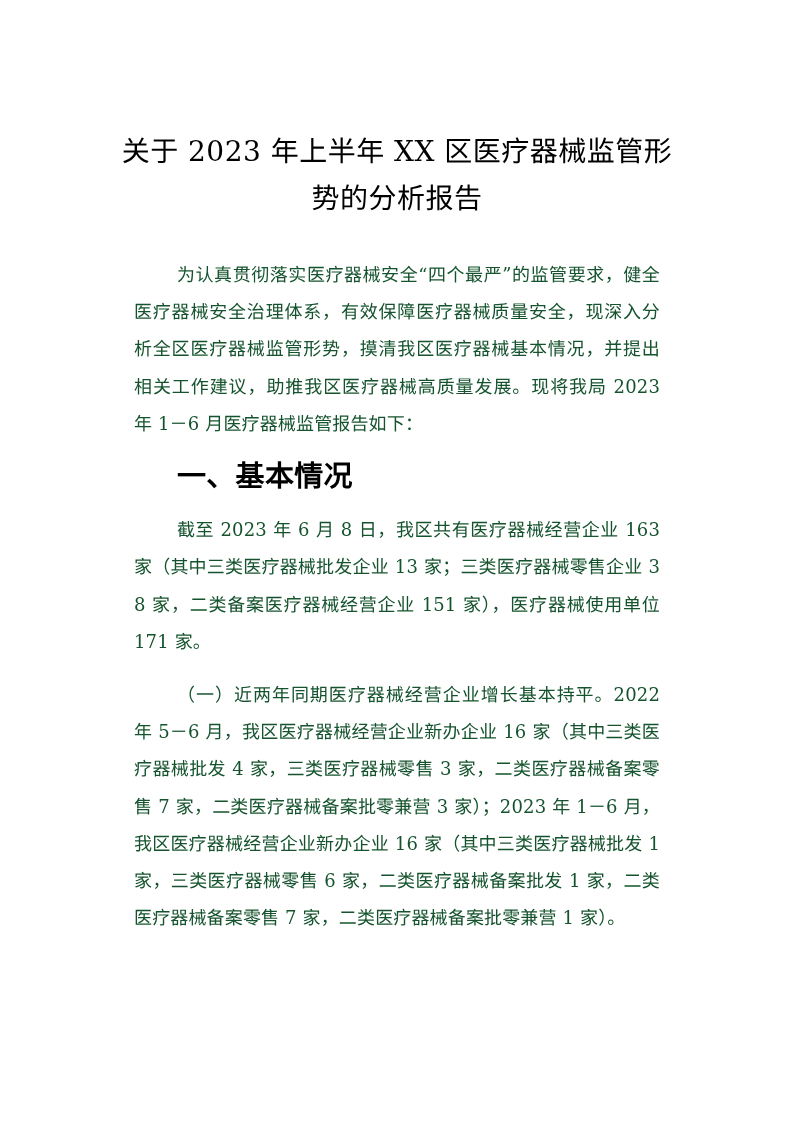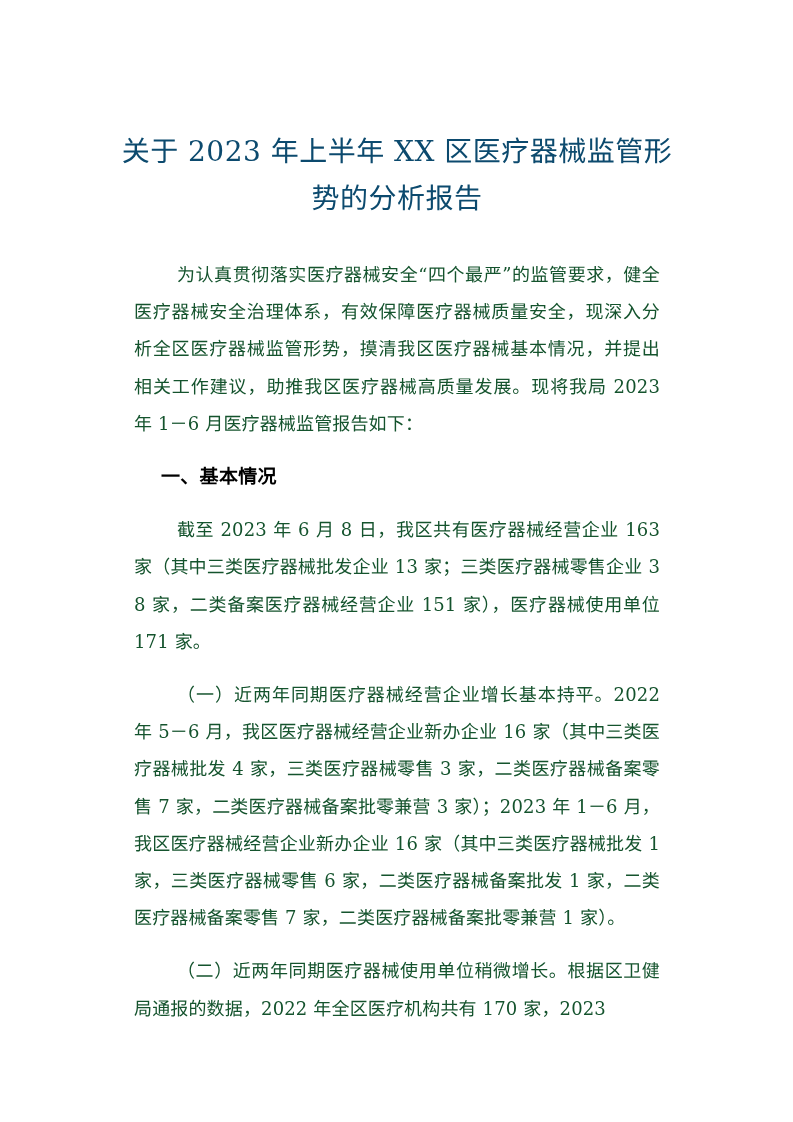--- a/index.html
+++ b/index.html
@@ -24,21 +24,21 @@
     left: 118px;
     top: 120px;
     width: 558px;
   }
 
   
   .doc-title {
     font-family: "DejaVu Serif", "Liberation Serif", serif;
     font-size: 28px;
     line-height: 47px;
-    color: #0c4a6e;
+    color: #000000;
     text-align: center;
     letter-spacing: 0.5px;
     margin: 0 0 0 0;
     font-weight: normal;
     padding-top: 8px;
   }
 
   
   .para {
     font-family: "DejaVu Serif", "Liberation Serif", serif;
@@ -53,43 +53,42 @@
     word-break: break-all;
   }
 
   .para.first-para {
     margin-top: 34px;
   }
 
   
   .section-heading {
     font-family: "DejaVu Sans", "Liberation Sans", sans-serif;
-    font-size: 19px;
+    font-size: 29px;
     line-height: 37.2px;
     font-weight: bold;
     color: #000000;
     text-indent: 43px;
-    margin: 0;
+    margin: 16px;
     letter-spacing: 0.3px;
   }
 </style>
 </head>
 <body>
 
 <div class="page">
 
   <div class="doc-body">
 
     <h1 class="doc-title">关于 2023 年上半年 XX 区医疗器械监管形势的分析报告</h1>
 
     <p class="para first-para">为认真贯彻落实医疗器械安全“四个最严”的监管要求，健全医疗器械安全治理体系，有效保障医疗器械质量安全，现深入分析全区医疗器械监管形势，摸清我区医疗器械基本情况，并提出相关工作建议，助推我区医疗器械高质量发展。现将我局 2023 年 1－6 月医疗器械监管报告如下：</p>
 
     <p class="section-heading">一、基本情况</p>
 
     <p class="para">截至 2023 年 6 月 8 日，我区共有医疗器械经营企业 163 家（其中三类医疗器械批发企业 13 家；三类医疗器械零售企业 38 家，二类备案医疗器械经营企业 151 家），医疗器械使用单位 171 家。</p>
 
     <p class="para">（一）近两年同期医疗器械经营企业增长基本持平。2022 年 5－6 月，我区医疗器械经营企业新办企业 16 家（其中三类医疗器械批发 4 家，三类医疗器械零售 3 家，二类医疗器械备案零售 7 家，二类医疗器械备案批零兼营 3 家）；2023 年 1－6 月，我区医疗器械经营企业新办企业 16 家（其中三类医疗器械批发 1 家，三类医疗器械零售 6 家，二类医疗器械备案批发 1 家，二类医疗器械备案零售 7 家，二类医疗器械备案批零兼营 1 家）。</p>
 
-    <p class="para">（二）近两年同期医疗器械使用单位稍微增长。根据区卫健局通报的数据，2022 年全区医疗机构共有 170 家，2023</p>
 
   </div>
 
 </div>
 
 </body></html>

